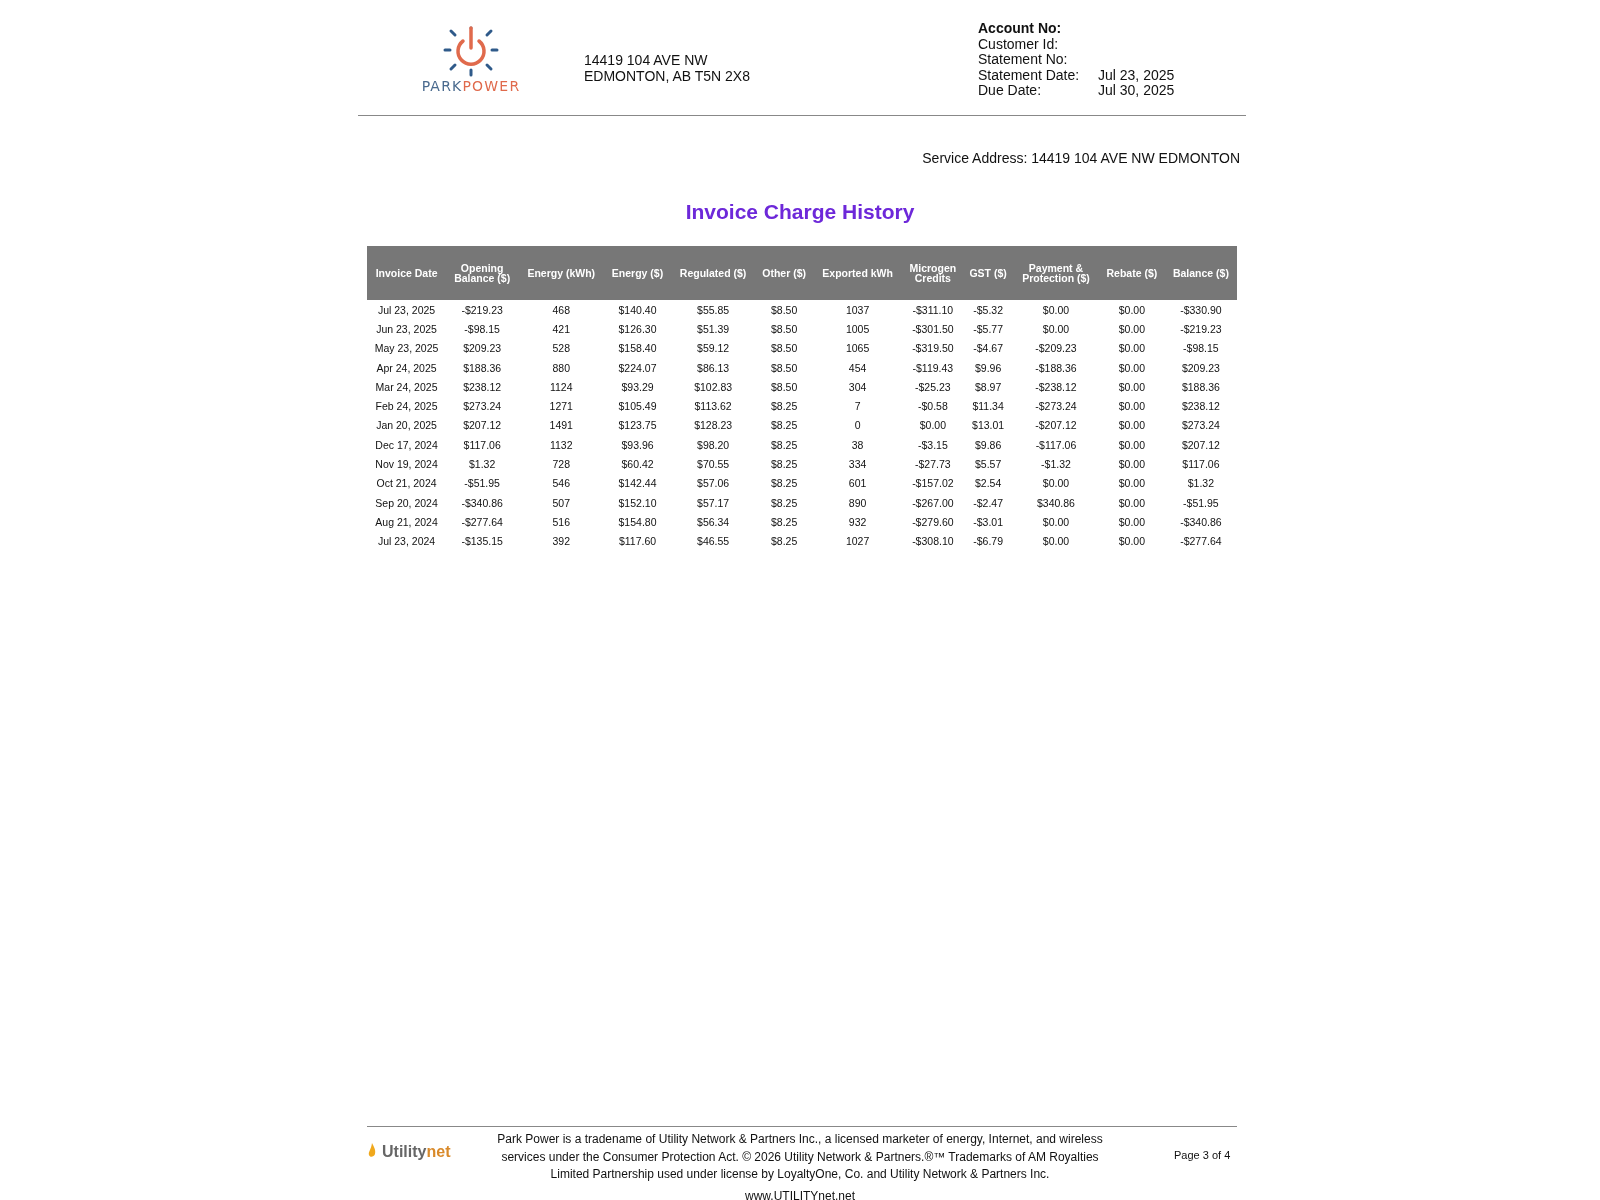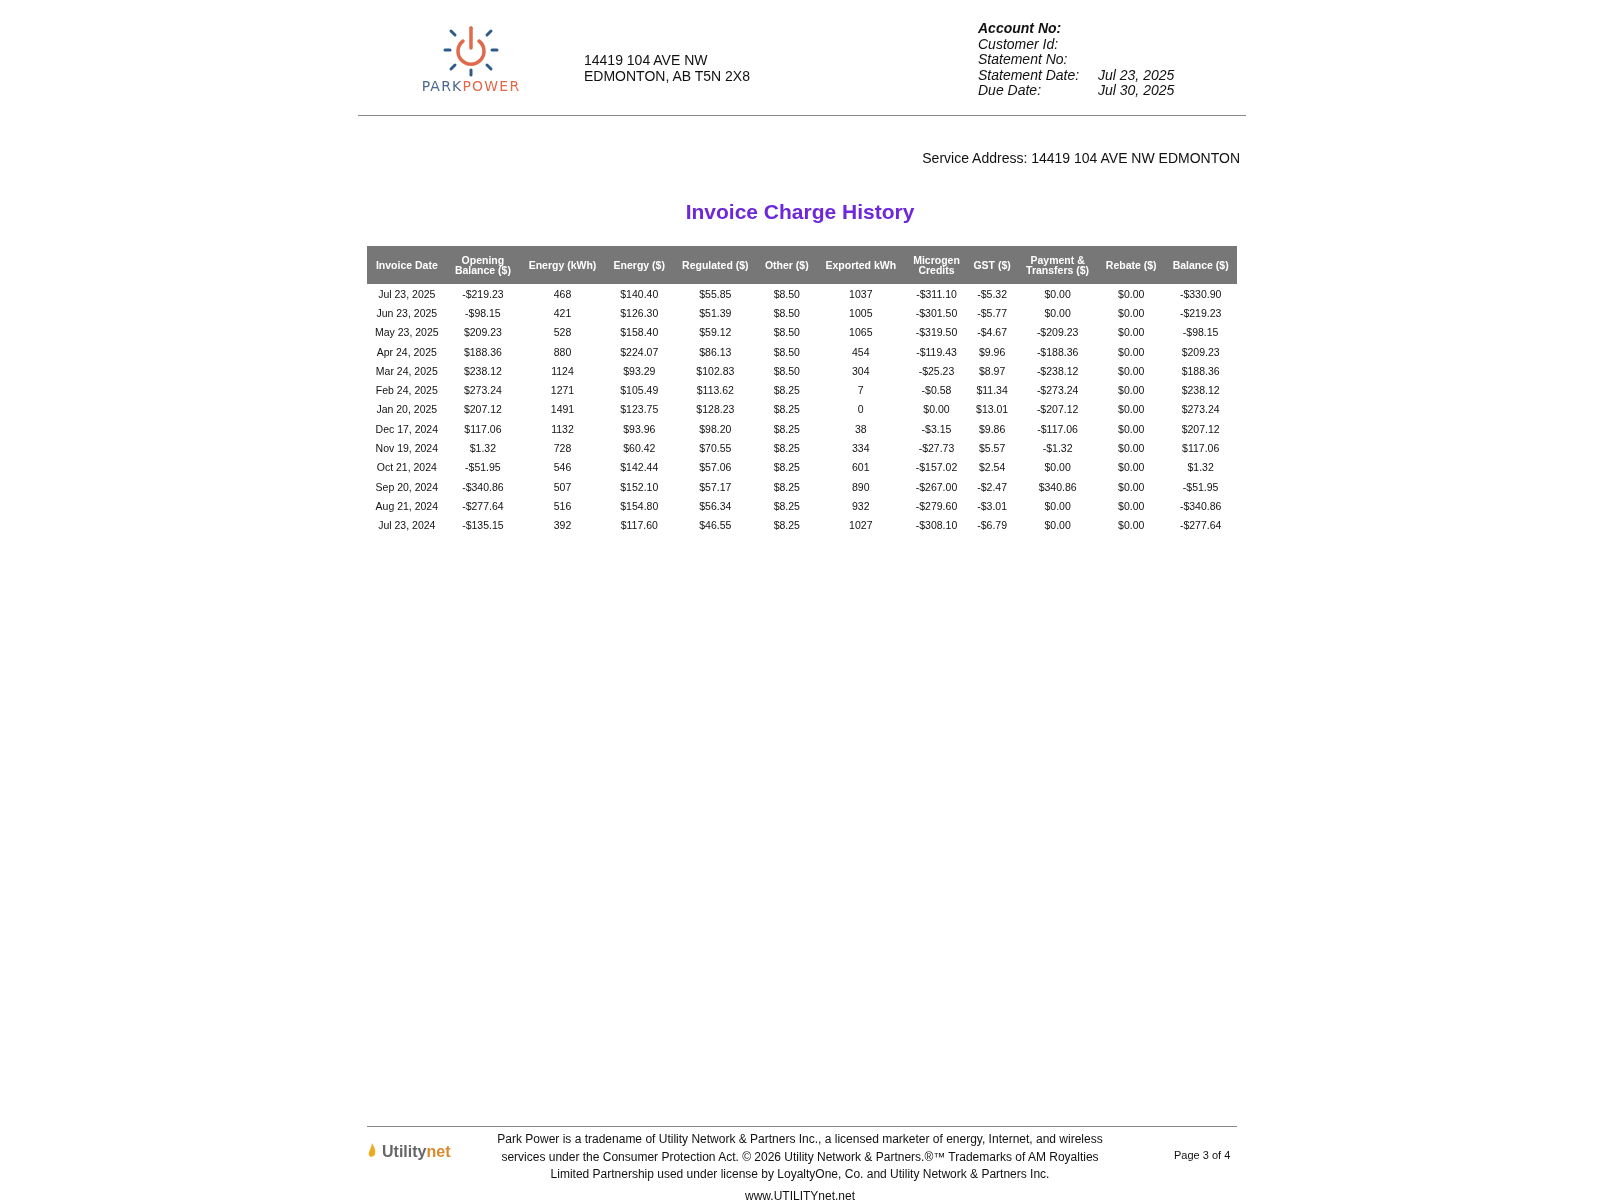--- a/index.html
+++ b/index.html
@@ -2,29 +2,29 @@
 <html><head>
   <meta charset="utf-8">
   <style>
     html, body { margin:0; padding:0; background:#fff; }
     body { width:1600px; height:1200px; position:relative; font-family:"Liberation Sans", sans-serif; color:#111; overflow:hidden; }
     .logo { position:absolute; left:418px; top:24px; width:106px; height:74px; }
     .logo-text { position:absolute; left:0; top:54px; width:106px; text-align:center; font-family:"DejaVu Sans", sans-serif; font-size:14px; letter-spacing:1.2px; }
     .logo-text .park { color:#4a6a8e; }
     .logo-text .power { color:#e06a4c; }
     .mail-addr { position:absolute; left:584px; top:52px; font-size:14px; line-height:16px; }
-    .acct { position:absolute; left:978px; top:21px; font-size:14px; line-height:15.5px;font-style:italic; }
+    .acct { position:absolute; left:978px; top:21px; font-size:14px; line-height:15.5px; }
     .acct .row { display:flex; }
     .acct .lbl { width:120px; }
     .acct .bold { font-weight:bold; }
     .hr-top { position:absolute; left:358px; top:115px; width:888px; height:0; border-top:1.5px solid #888; }
     .svc-addr { position:absolute; right:360px; top:150px; font-size:14px; }
     .title { position:absolute; left:0; width:1600px; top:200px; text-align:center; font-size:21px; font-weight:bold; color:#6d28d9; }
     table.hist { position:absolute; left:367px; top:246px; width:870px; border-collapse:collapse; font-size:10.5px; }
-    table.hist th { background:#777; color:#fff; font-weight:bold; font-size:10.5px; line-height:10px; height:30px; padding:4px 2px; }
+    table.hist th { background:#777; color:#fff; font-weight:bold; font-size:10.5px; line-height:10px; height:30px; padding:12px 2px; }
     table.hist td { text-align:center; height:19.3px; padding:0; color:#111; }
     .hr-foot { position:absolute; left:367px; top:1126px; width:870px; height:0; border-top:1.5px solid #888; }
     .ulogo { position:absolute; left:368px; top:1143px; font-size:16px; font-weight:bold; display:flex; align-items:flex-start; }
     .ulogo .flame { width:8px; height:16px; margin-right:6px; }
     .ulogo .u1 { color:#666; }
     .ulogo .u2 { color:#d98a2a; }
     .legal { position:absolute; left:480px; top:1131px; width:640px; text-align:center; font-size:12px; line-height:17.5px; }
     .page-no { position:absolute; left:1174px; top:1149px; font-size:11px; }
     .web { position:absolute; left:0; width:1600px; top:1189px; text-align:center; font-size:12px; }
   </style>
@@ -110,21 +110,21 @@
         </th>
         <th>
           <div>Microgen</div>
           <div>Credits</div>
         </th>
         <th>
           <div>GST ($)</div>
         </th>
         <th>
           <div>Payment &amp;</div>
-          <div>Transfers ($)</div>
+          <div>Protection ($)</div>
         </th>
         <th>
           <div>Rebate ($)</div>
         </th>
         <th>
           <div>Balance ($)</div>
         </th>
       </tr>
     </thead>
   <tbody id="tbody">

